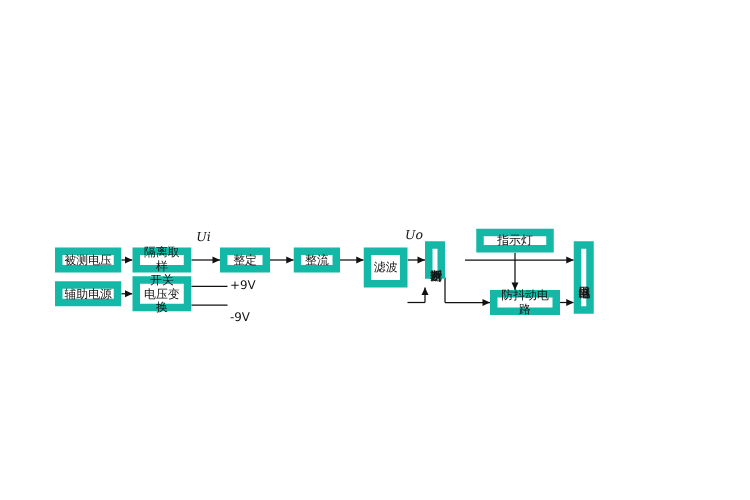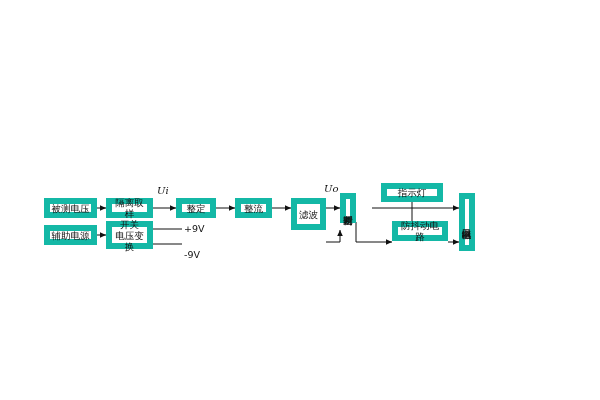--- a/index.html
+++ b/index.html
@@ -167,21 +167,21 @@
     <div class="box twoline" style="left:106px; top:36px; width:47px; height:28px;">
       <span>开关</span>
       <span>电压变换</span>
     </div>
 
 
     <div class="box" style="left:381px; top:-2px; width:62px; height:19px;">
       <span>指示灯</span>
     </div>
 
-    <div class="box" style="left:392px; top:36px; width:56px; height:20px;">
+    <div class="box" style="left:392px; top:47px; width:56px; height:20px;">
       <span>防抖动电路</span>
     </div>
 
     <div class="nobox" style="left:184px; top:38px;">+9V</div>
     <div class="nobox" style="left:184px; top:64px;">-9V</div>
 
     <div class="label-it" style="left:157px; top:0px;text-align:center;">Ui</div>
     <div class="label-it" style="left:324px; top:-2px;">Uo</div>
 
   </div>

